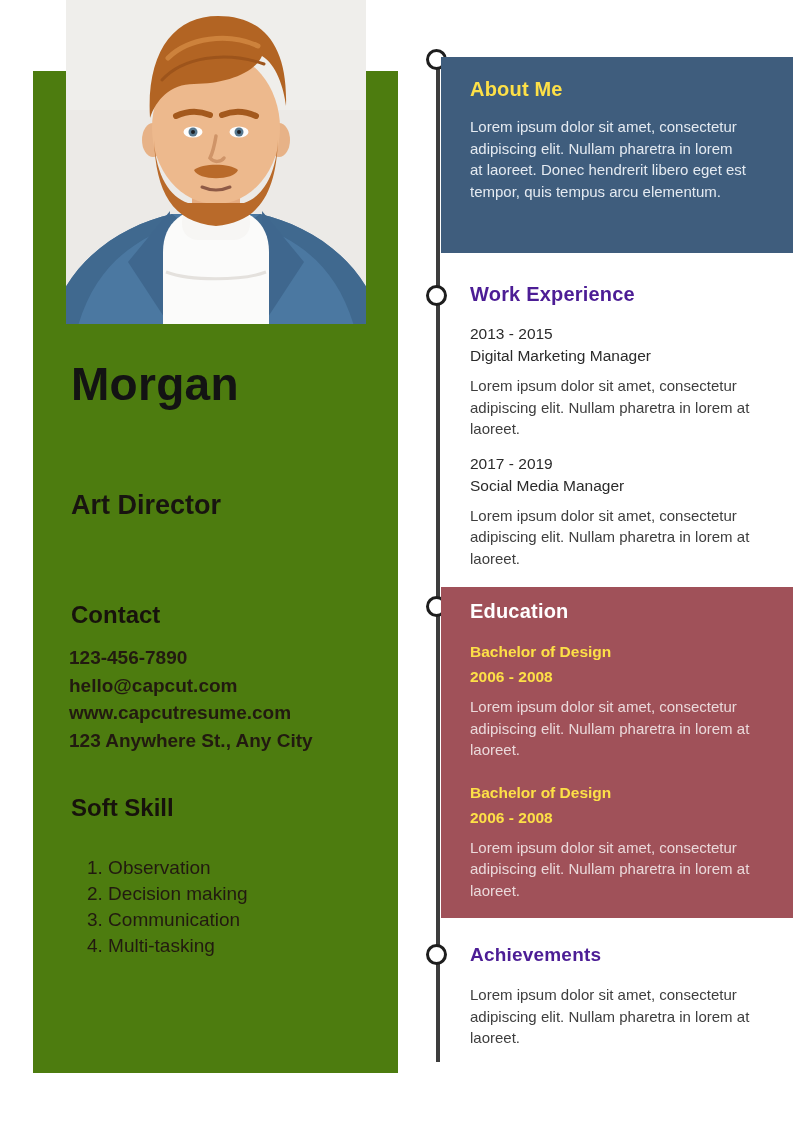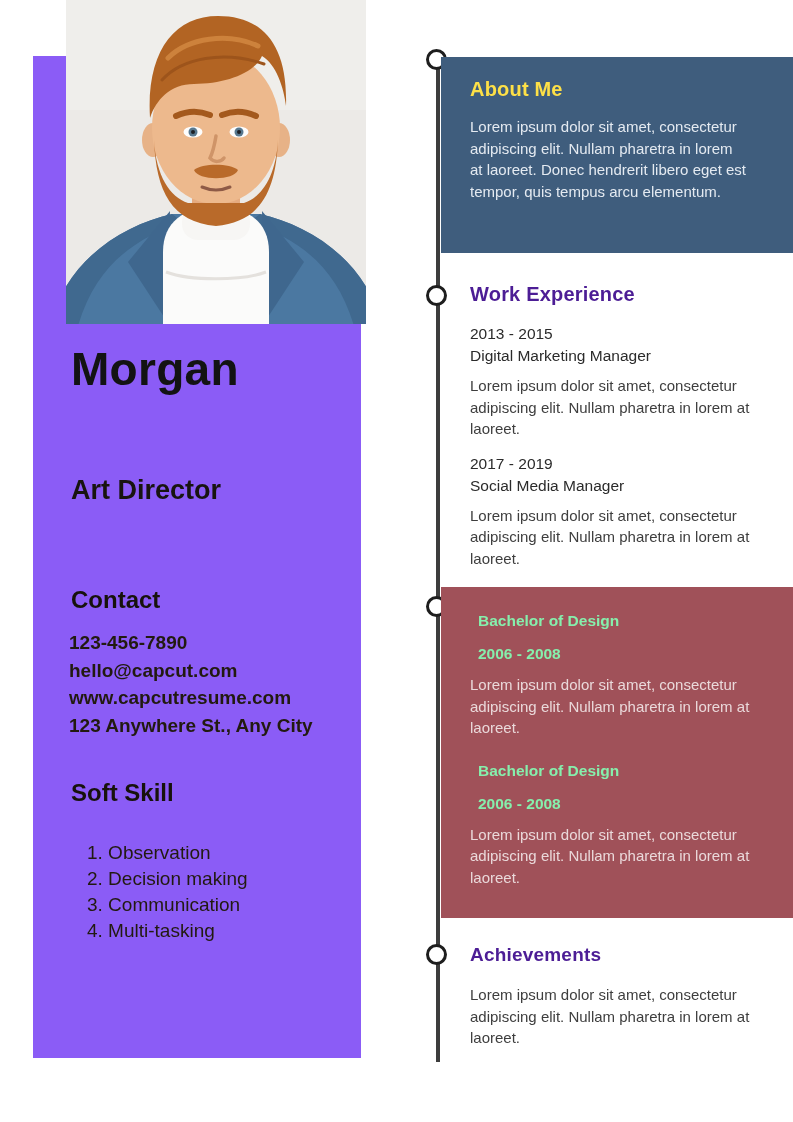--- a/index.html
+++ b/index.html
@@ -4,22 +4,22 @@
 <style>
   html,body { margin:0; padding:0; background:#ffffff; }
   .page {
     position:relative; width:793px; height:1122px; background:#ffffff;
     font-family:"Liberation Sans", sans-serif; overflow:hidden;
     -webkit-font-smoothing:antialiased;
   }
 
   
   .left-panel {
-    position:absolute; left:33px; top:56px; width:328px; height:1002px;
-    background:#8b5cf6;
+    position:absolute; left:33px; top:71px; width:365px; height:1002px;
+    background:#4d7c0f;
   }
   .photo-frame {
     position:absolute; left:66px; top:0; width:300px; height:324px;
     overflow:hidden; background:#eceae7;
   }
   .photo-frame svg { display:block; }
 
   .person-name {
     position:absolute; left:38px; top:283px; width:300px;
     font-size:46px; line-height:60px; font-weight:700;
@@ -89,21 +89,21 @@
   .education-panel {
     position:absolute; left:441px; top:587px; width:352px; height:331px;
     background:#a05159; box-sizing:border-box; padding:13px 18px 0 29px;
   }
   .education-panel h2 {
     margin:0 0 16px 0; font-size:20px; font-weight:600; color:#ffffff;
     letter-spacing:0.2px;
   }
   .edu-entry { margin-bottom:19px; }
   .edu-degree, .edu-period {
-    margin:8px; font-size:15.5px; line-height:25px; font-weight:600; color:#86efac;
+    margin:0; font-size:15.5px; line-height:25px; font-weight:600; color:#fde047;
   }
   .edu-body {
     margin:7px 0 0 0; width:305px; font-size:15px; line-height:21.5px;
     color:rgba(255,255,255,0.78);
   }
 
   .achievements-section { position:absolute; left:470px; top:944px; width:310px; }
   .achievements-section .plain-heading { font-size:19px; margin-bottom:18px; }
   .achievements-section .entry-body { margin:0; }
 </style>
@@ -200,20 +200,21 @@
       <p class="entry-body">Lorem ipsum dolor sit amet, consectetur adipiscing elit. Nullam pharetra in lorem at laoreet.</p>
     </div>
     <div class="entry">
       <p class="entry-period">2017 - 2019</p>
       <p class="entry-role">Social Media Manager</p>
       <p class="entry-body">Lorem ipsum dolor sit amet, consectetur adipiscing elit. Nullam pharetra in lorem at laoreet.</p>
     </div>
   </section>
 
   <section class="education-panel">
+    <h2>Education</h2>
     <div class="edu-entry">
       <p class="edu-degree">Bachelor of Design</p>
       <p class="edu-period">2006 - 2008</p>
       <p class="edu-body">Lorem ipsum dolor sit amet, consectetur adipiscing elit. Nullam pharetra in lorem at laoreet.</p>
     </div>
     <div class="edu-entry">
       <p class="edu-degree">Bachelor of Design</p>
       <p class="edu-period">2006 - 2008</p>
       <p class="edu-body">Lorem ipsum dolor sit amet, consectetur adipiscing elit. Nullam pharetra in lorem at laoreet.</p>
     </div>

